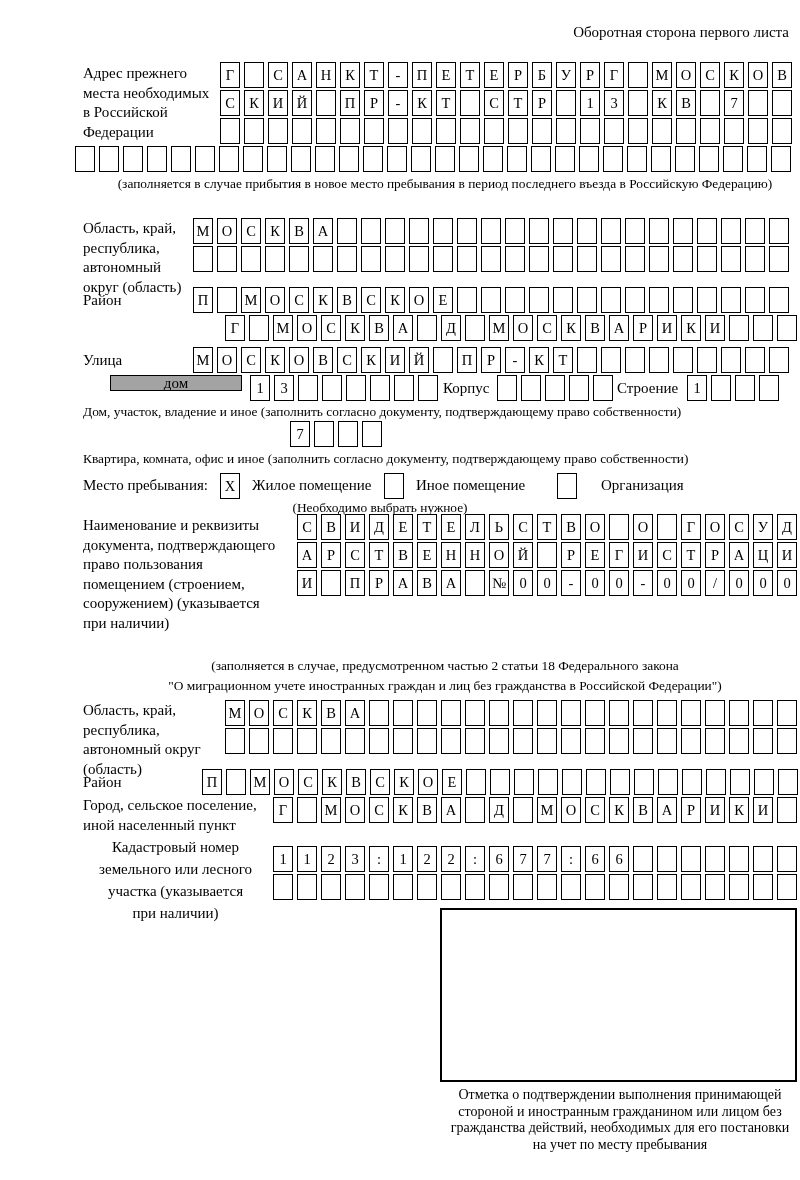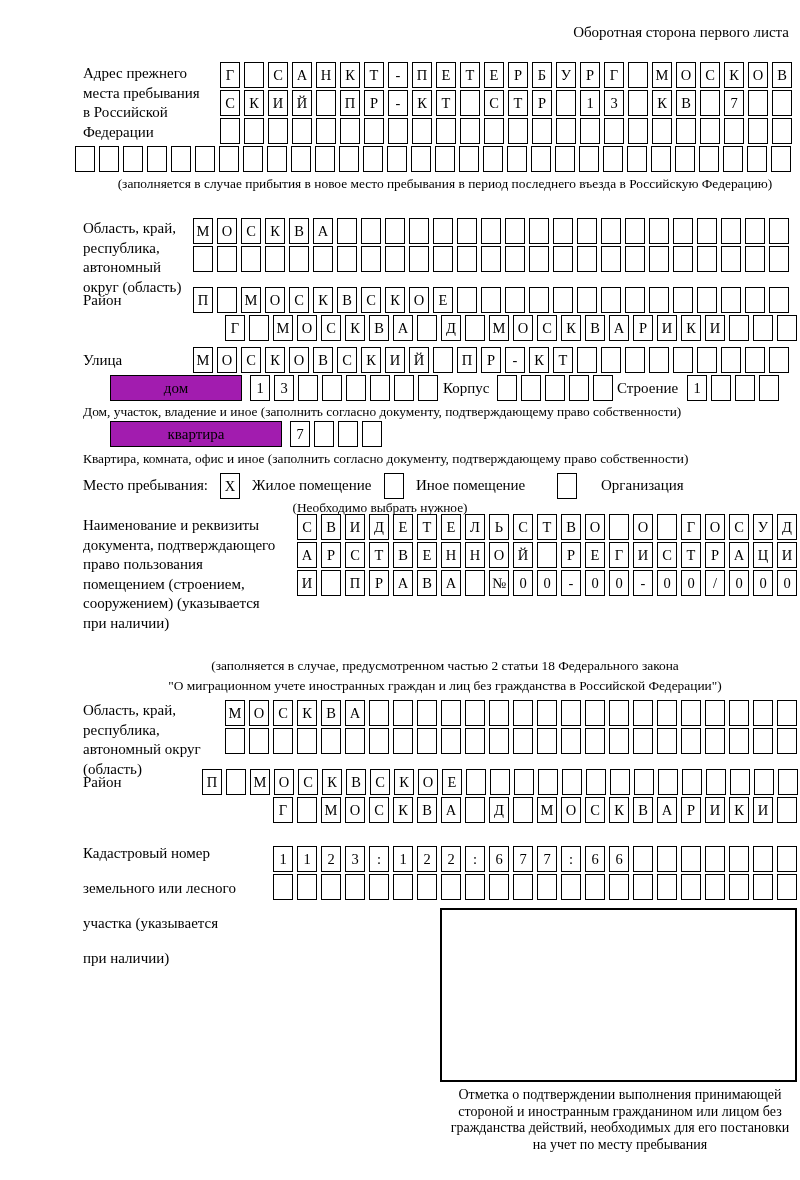--- a/index.html
+++ b/index.html
@@ -1,39 +1,39 @@
 <!DOCTYPE html>
 <html><head>
 <meta charset="utf-8">
 <style>
   html,body { margin:0; padding:0; background:#fff; }
   .page { position:relative; width:800px; height:1180px; background:#ffffff; color:#000;
           font-family:"Liberation Serif","DejaVu Serif",serif; overflow:hidden;margin-left:45px; }
   .lbl  { position:absolute; font-size:15px; line-height:19.5px; white-space:pre-line; }
-  .lbl.wide { line-height:35px; }
+  .lbl.wide { line-height:22px;text-align:center; }
   .note { position:absolute; font-size:13.4px; white-space:pre-line; }
   .c    { left:0; width:800px; text-align:center; }
   .title{ position:absolute; font-size:15px; }
   .h    { position:absolute; font-weight:bold; font-size:15.5px; }
   .row  { position:absolute; display:flex; gap:4px; }
   .cell { flex:0 0 auto; width:20px; height:26px; box-sizing:border-box; border:1.9px solid #000;
           display:flex; align-items:center; justify-content:center; font-size:14.5px; background:#fff; }
-  .fieldbox { position:absolute; box-sizing:border-box; border:1.9px solid #000; height:26px;
-          display:flex; align-items:center; justify-content:center; font-size:15px; background:#a21caf; }
+  .fieldbox { position:absolute; box-sizing:border-box; border:1.9px solid #000; height:16px;
+          display:flex; align-items:center; justify-content:center; font-size:15px; background:#a3a3a3; }
   .bigbox { position:absolute; box-sizing:border-box; border:2px solid #000; background:#fff; }
 </style>
 </head>
 <body>
 
 <div class="page">
 
   <div class="title" style="top:24px; right:56px;">Оборотная сторона первого листа</div>
 
   <div class="lbl" style="left:38px; top:64px; width:140px;">Адрес прежнего
-места пребывания
+места необходимых
 в Российской
 Федерации</div>
   <div class="row" style="left:175px; top:62px;">
       <span class="cell">Г</span>
       <span class="cell"></span>
       <span class="cell">С</span>
       <span class="cell">А</span>
       <span class="cell">Н</span>
       <span class="cell">К</span>
       <span class="cell">Т</span>
@@ -307,21 +307,20 @@
     </div>
   <div class="lbl" style="left:572px; top:379px;">Строение</div>
   <div class="row" style="left:642px; top:375px;">
       <span class="cell">1</span>
       <span class="cell"></span>
       <span class="cell"></span>
       <span class="cell"></span>
     </div>
   <div class="note" style="left:38px; top:404px;">Дом, участок, владение и иное (заполнить согласно документу, подтверждающему право собственности)</div>
 
-  <div class="fieldbox" style="left:65px; top:421px; width:172px;">квартира</div>
   <div class="row" style="left:245px; top:421px;">
       <span class="cell">7</span>
       <span class="cell"></span>
       <span class="cell"></span>
       <span class="cell"></span>
     </div>
   <div class="note" style="left:38px; top:451px;">Квартира, комната, офис и иное (заполнить согласно документу, подтверждающему право собственности)</div>
 
   <div class="lbl" style="left:38px; top:476px;">Место пребывания:</div>
   <div class="row" style="left:175px; top:473px;">
@@ -496,20 +495,22 @@
       <span class="cell"></span>
       <span class="cell"></span>
       <span class="cell"></span>
       <span class="cell"></span>
       <span class="cell"></span>
       <span class="cell"></span>
       <span class="cell"></span>
       <span class="cell"></span>
     </div>
 
+  <div class="lbl" style="left:38px; top:796px; width:190px;">Город, сельское поселение,
+иной населенный пункт</div>
   <div class="row" style="left:228px; top:797px;">
       <span class="cell">Г</span>
       <span class="cell"></span>
       <span class="cell">М</span>
       <span class="cell">О</span>
       <span class="cell">С</span>
       <span class="cell">К</span>
       <span class="cell">В</span>
       <span class="cell">А</span>
       <span class="cell"></span>

